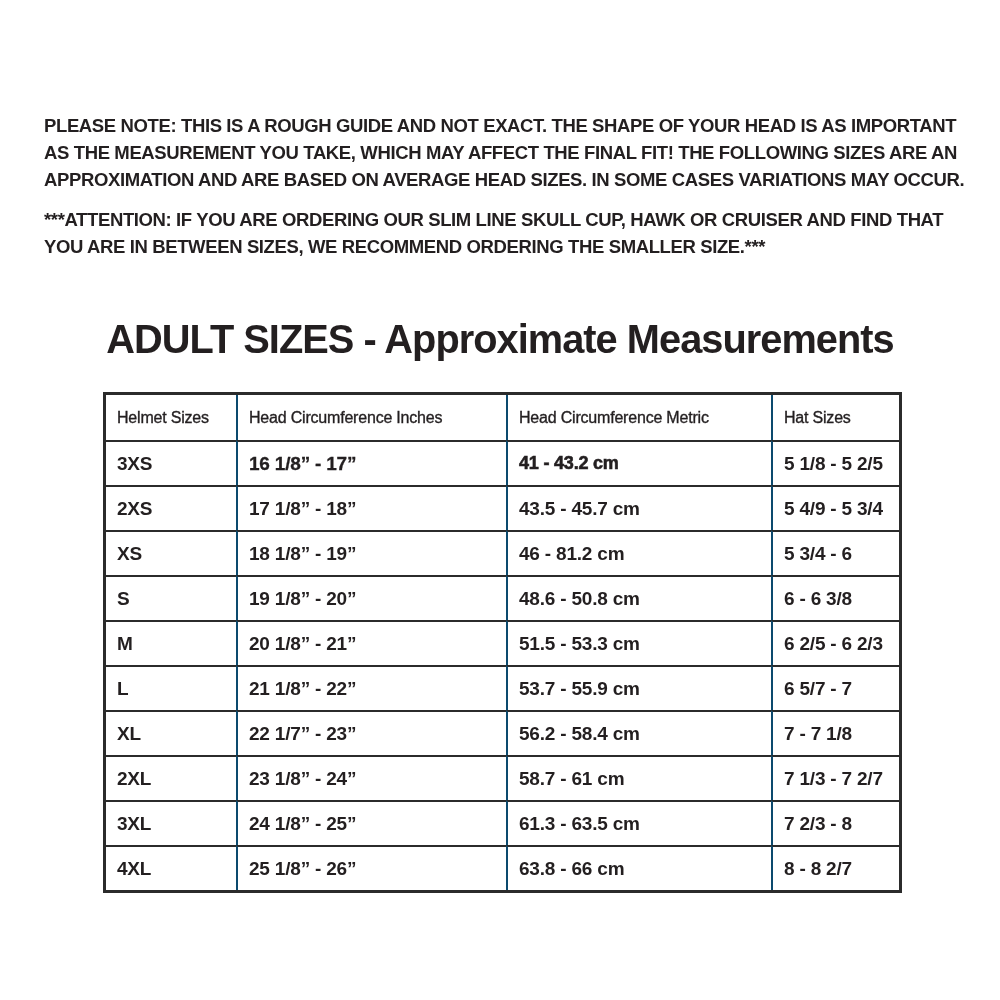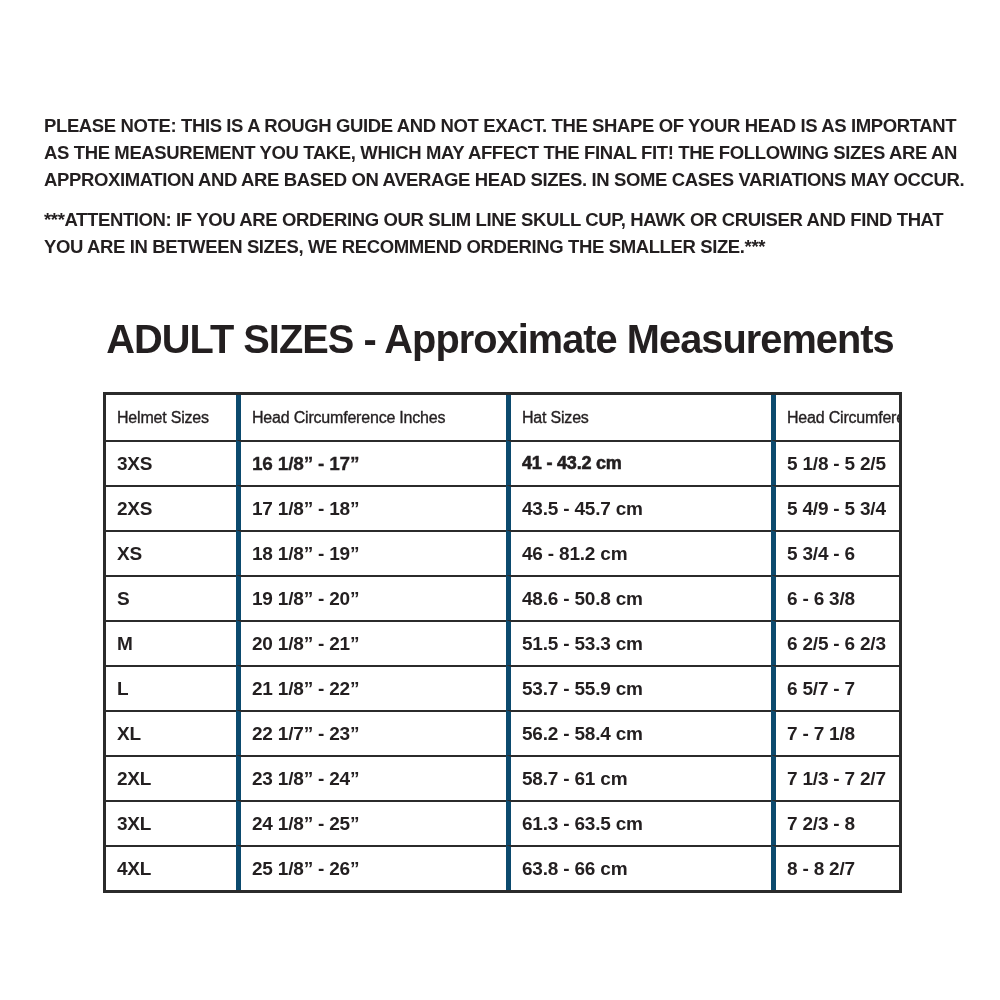--- a/index.html
+++ b/index.html
@@ -52,21 +52,21 @@
     grid-template-rows: 45px repeat(10, 45px);
     border: 3px solid #2b2b2b;
     box-sizing: content-box;
     background: #ffffff;
   }
   .cell {
     display: flex;
     align-items: center;
     padding-left: 11px;
     box-sizing: border-box;
-    border-left: 5px solid #0c4a6e;
+    border-left: 2px solid #0c4a6e;
     border-top: 2px solid #2b2b2b;
     white-space: nowrap;
     overflow: hidden;
   }
   .cell.first-col { border-left: none; }
   .cell.header-row { border-top: none; }
   .th {
     font-weight: 400;
     font-size: 16px;
     letter-spacing: -0.2px;
@@ -100,22 +100,22 @@
   <div class="para para-attention">
     <div>***ATTENTION: IF YOU ARE ORDERING OUR SLIM LINE SKULL CUP, HAWK OR CRUISER AND FIND THAT</div>
     <div>YOU ARE IN BETWEEN SIZES, WE RECOMMEND ORDERING THE SMALLER SIZE.***</div>
   </div>
 
   <div class="doc-title">ADULT SIZES - Approximate Measurements</div>
 
   <div class="size-table">
       <div class="cell th header-row first-col">Helmet Sizes</div>
       <div class="cell th header-row">Head Circumference Inches</div>
+      <div class="cell th header-row">Head Circumference Metric</div>
       <div class="cell th header-row">Hat Sizes</div>
-      <div class="cell th header-row">Head Circumference Metric</div>
       <div class="cell td first-col">3XS</div>
       <div class="cell td emph">16 1/8” - 17”</div>
       <div class="cell td emph-strong">41 - 43.2 cm</div>
       <div class="cell td">5 1/8 - 5 2/5</div>
       <div class="cell td first-col">2XS</div>
       <div class="cell td">17 1/8” - 18”</div>
       <div class="cell td">43.5 - 45.7 cm</div>
       <div class="cell td">5 4/9 - 5 3/4</div>
       <div class="cell td first-col">XS</div>
       <div class="cell td">18 1/8” - 19”</div>

